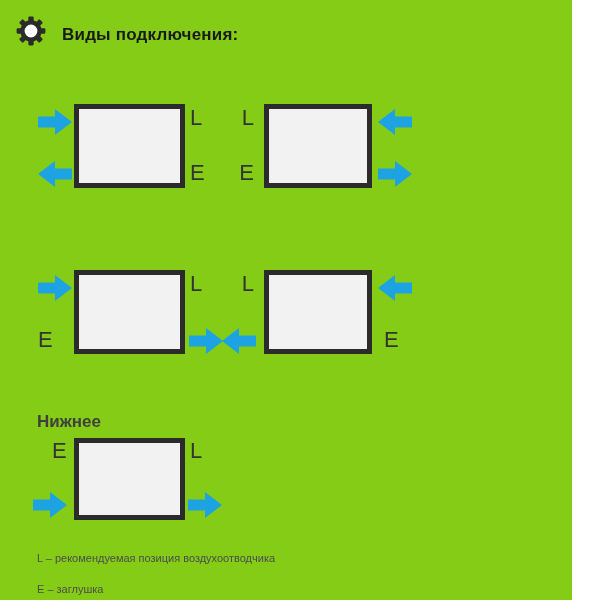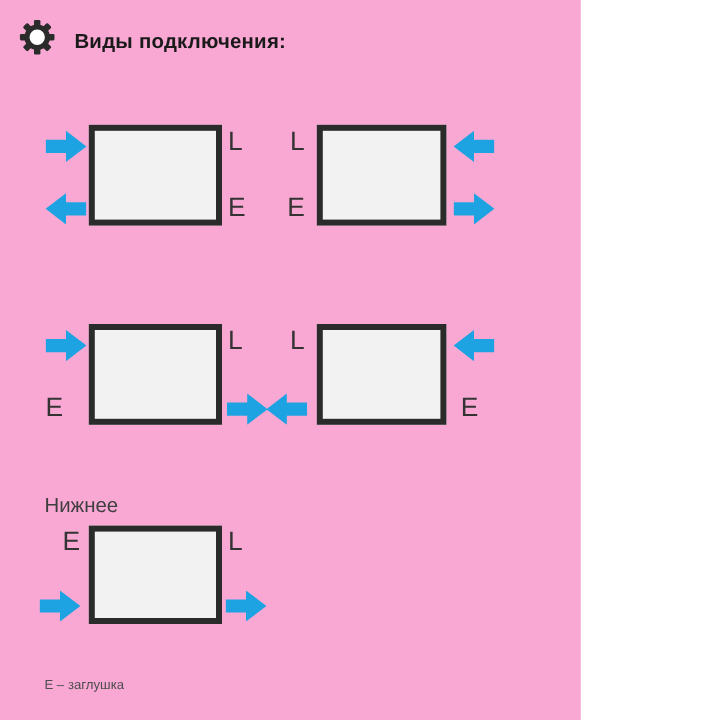--- a/index.html
+++ b/index.html
@@ -8,23 +8,23 @@
     --radiator-fill: #f2f2f2;
     --text-dark: #1a1a1a;
     --text-gray: #3f3f3f;
     --text-legend: #4d4d4d;
   }
   * { margin: 0; padding: 0; box-sizing: border-box; }
   html, body { background: #ffffff; }
   body { font-family: "Liberation Sans", sans-serif; }
   .canvas {
     position: relative;
-    width: 484px;
+    width: 572px;
     height: 600px;
-    background: #f9a8d4;
+    background: #84cc16;
     overflow: hidden;
   }
 
   
   .page-title {
     position: absolute;
     left: 62px; top: 25px;
     font-size: 17px;
     font-weight: bold;
     color: var(--text-dark);
@@ -147,31 +147,32 @@
       </svg>
   </div>
   <div class="radiator" style="left:264px; top:270px; width:108px;"></div>
   <div class="arrow left" style="left:378px; top:275px;">
     <svg viewBox="0 0 34 26">
         <polygon points="0,7.5 17,7.5 17,0 34,13 17,26 17,18.5 0,18.5"></polygon>
       </svg>
   </div>
   <div class="pipe-label" style="left:384px; top:327px;">E</div>
 
-  <div class="section-title" style="left:37px; top:412px;">Нижнее</div>
+  <div class="section-title" style="left:37px; top:412px;font-weight:bold;">Нижнее</div>
 
   <div class="pipe-label" style="left:52px; top:438px;">E</div>
   <div class="radiator" style="left:74px; top:438px; height:82px;"></div>
   <div class="pipe-label" style="left:190px; top:438px;">L</div>
   <div class="arrow right" style="left:33px; top:492px;">
     <svg viewBox="0 0 34 26">
         <polygon points="0,7.5 17,7.5 17,0 34,13 17,26 17,18.5 0,18.5"></polygon>
       </svg>
   </div>
   <div class="arrow right" style="left:188px; top:492px;">
     <svg viewBox="0 0 34 26">
         <polygon points="0,7.5 17,7.5 17,0 34,13 17,26 17,18.5 0,18.5"></polygon>
       </svg>
   </div>
 
-  <div class="legend-line" style="top:564px;">E – заглушка</div>
+  <div class="legend-line" style="top:551px;">L – рекомендуемая позиция воздухоотводчика</div>
+  <div class="legend-line" style="top:582px;">E – заглушка</div>
 
 </div>
 
 </body></html>

